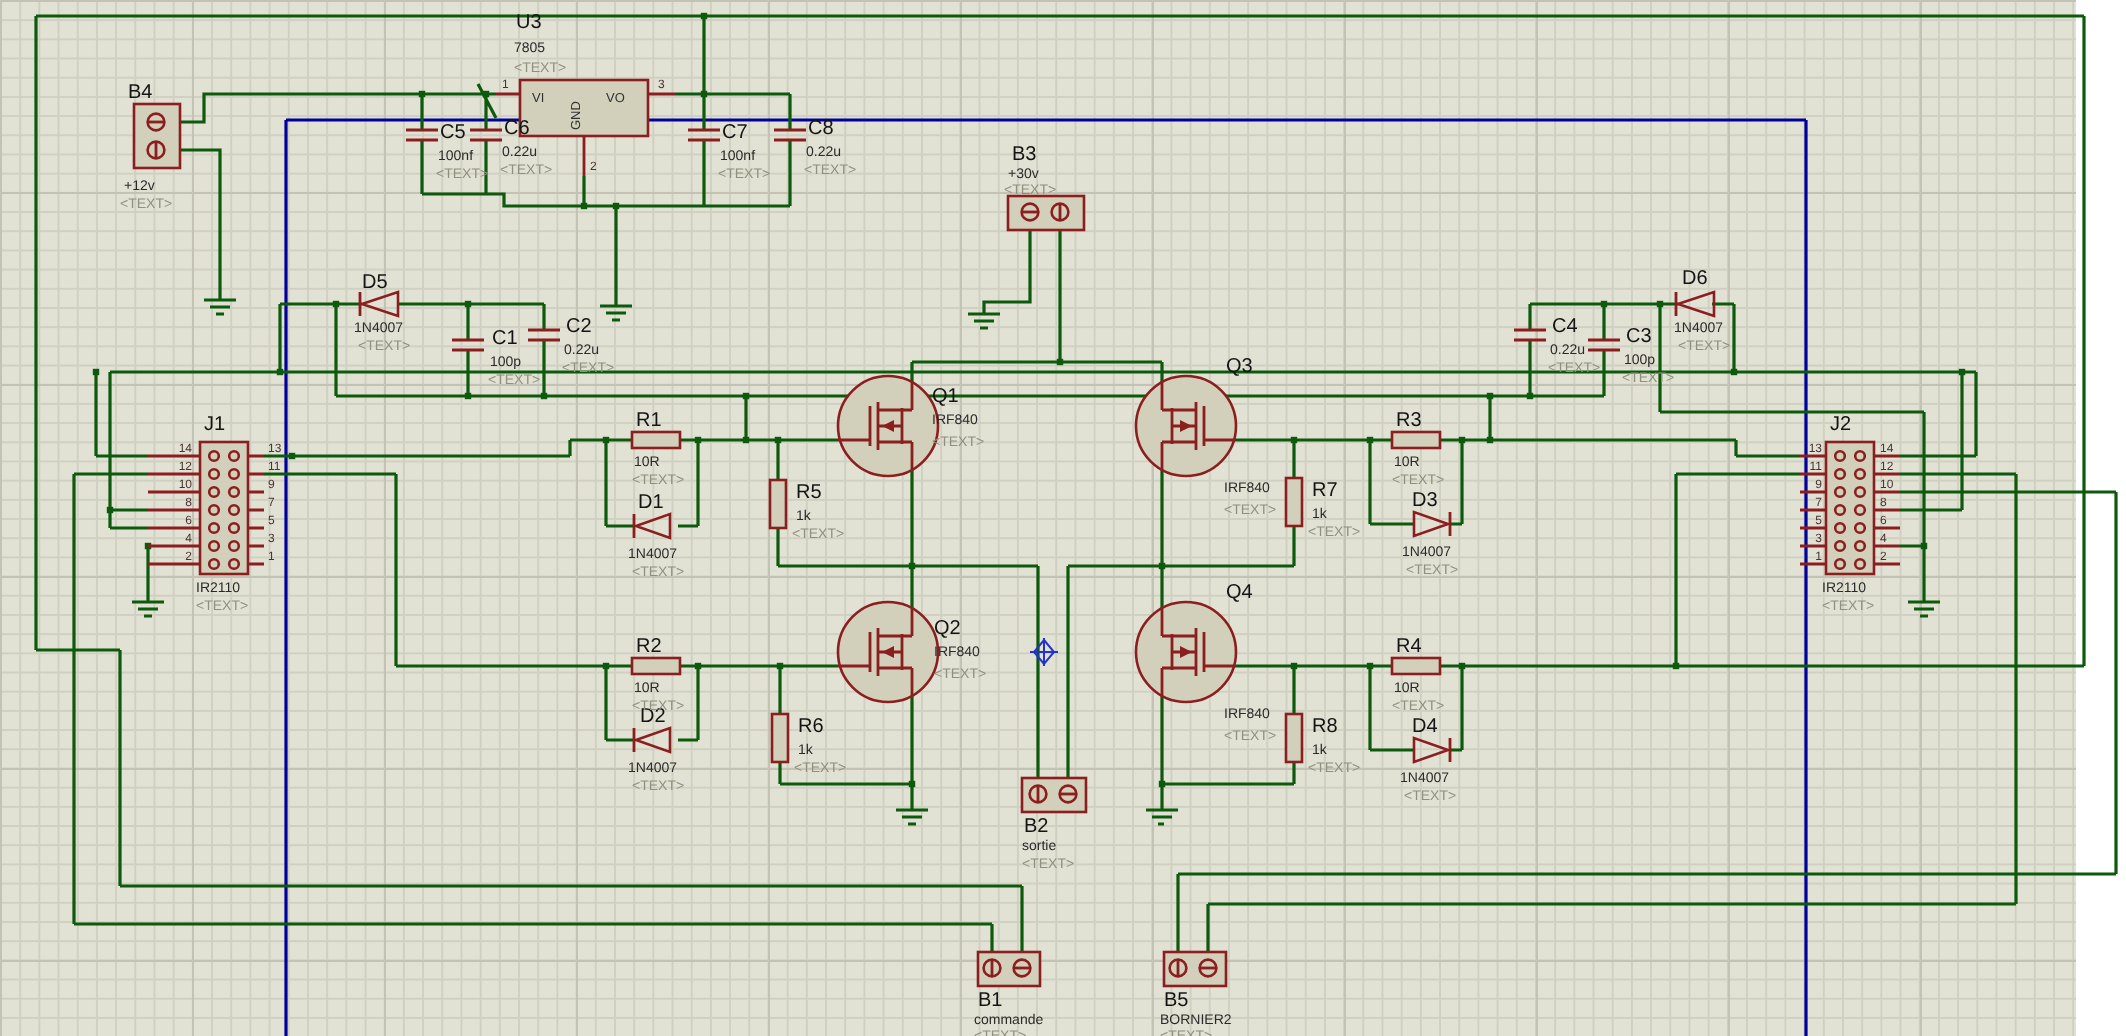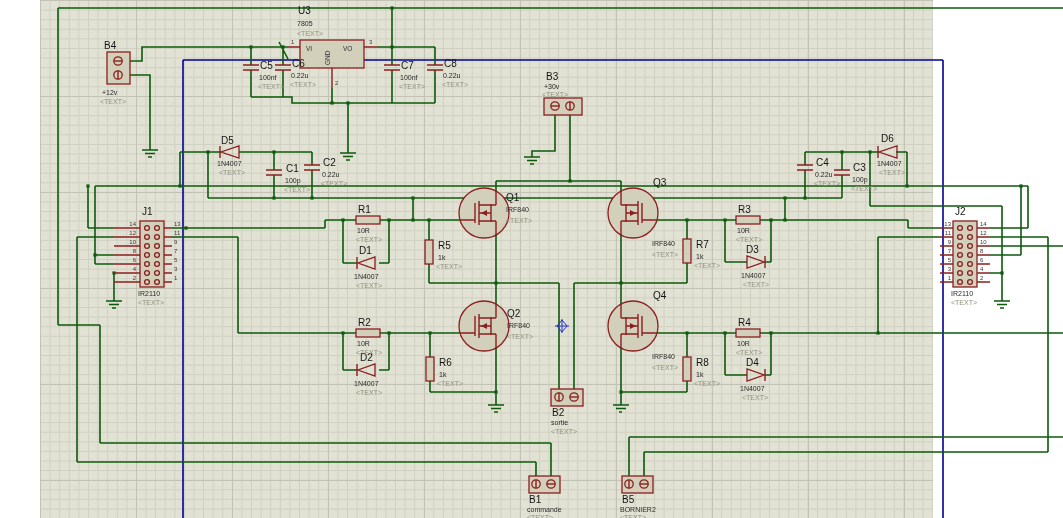--- a/index.html
+++ b/index.html
@@ -1,24 +1,24 @@
 <!DOCTYPE html>
 <html><head>
 <meta charset="utf-8">
 <style>
   html,body{margin:0;padding:0;}
   body{width:1063px;height:518px;overflow:hidden;font-family:"Liberation Sans",sans-serif;}
-  .canvas{position:relative;width:893px;height:518px;
+  .canvas{position:relative;width:1038px;height:518px;
     background-color:#e1e1d4;
     background-image:
       linear-gradient(#c3c3b5 1px, transparent 1px),
       linear-gradient(90deg,#c3c3b5 1px, transparent 1px),
       linear-gradient(#d0d0c2 1px, transparent 1px),
       linear-gradient(90deg,#d0d0c2 1px, transparent 1px);
-    background-size:96px 96px,96px 96px,9.6px 9.6px,9.6px 9.6px;margin-left:40px;}
+    background-size:96px 96px,96px 96px,9.6px 9.6px,9.6px 9.6px;}
   svg{position:absolute;left:0;top:0;}
   .w{stroke:#0d5a0d;stroke-width:1.6;fill:none;}
   .b{stroke:#00009a;stroke-width:1.6;fill:none;}
   .r{stroke:#8b1f1f;stroke-width:1.4;fill:none;}
   .cf{stroke:#8b1f1f;stroke-width:1.3;fill:#d2cfba;}
   .co{stroke:#8b1f1f;stroke-width:1.3;fill:none;}
   .rf{fill:#8b1f1f;stroke:none;}
   .dot{fill:#0d5a0d;stroke:none;}
   .ref{font-size:10px;fill:#141414;}
   .val{font-size:7px;fill:#2a2a2a;}

